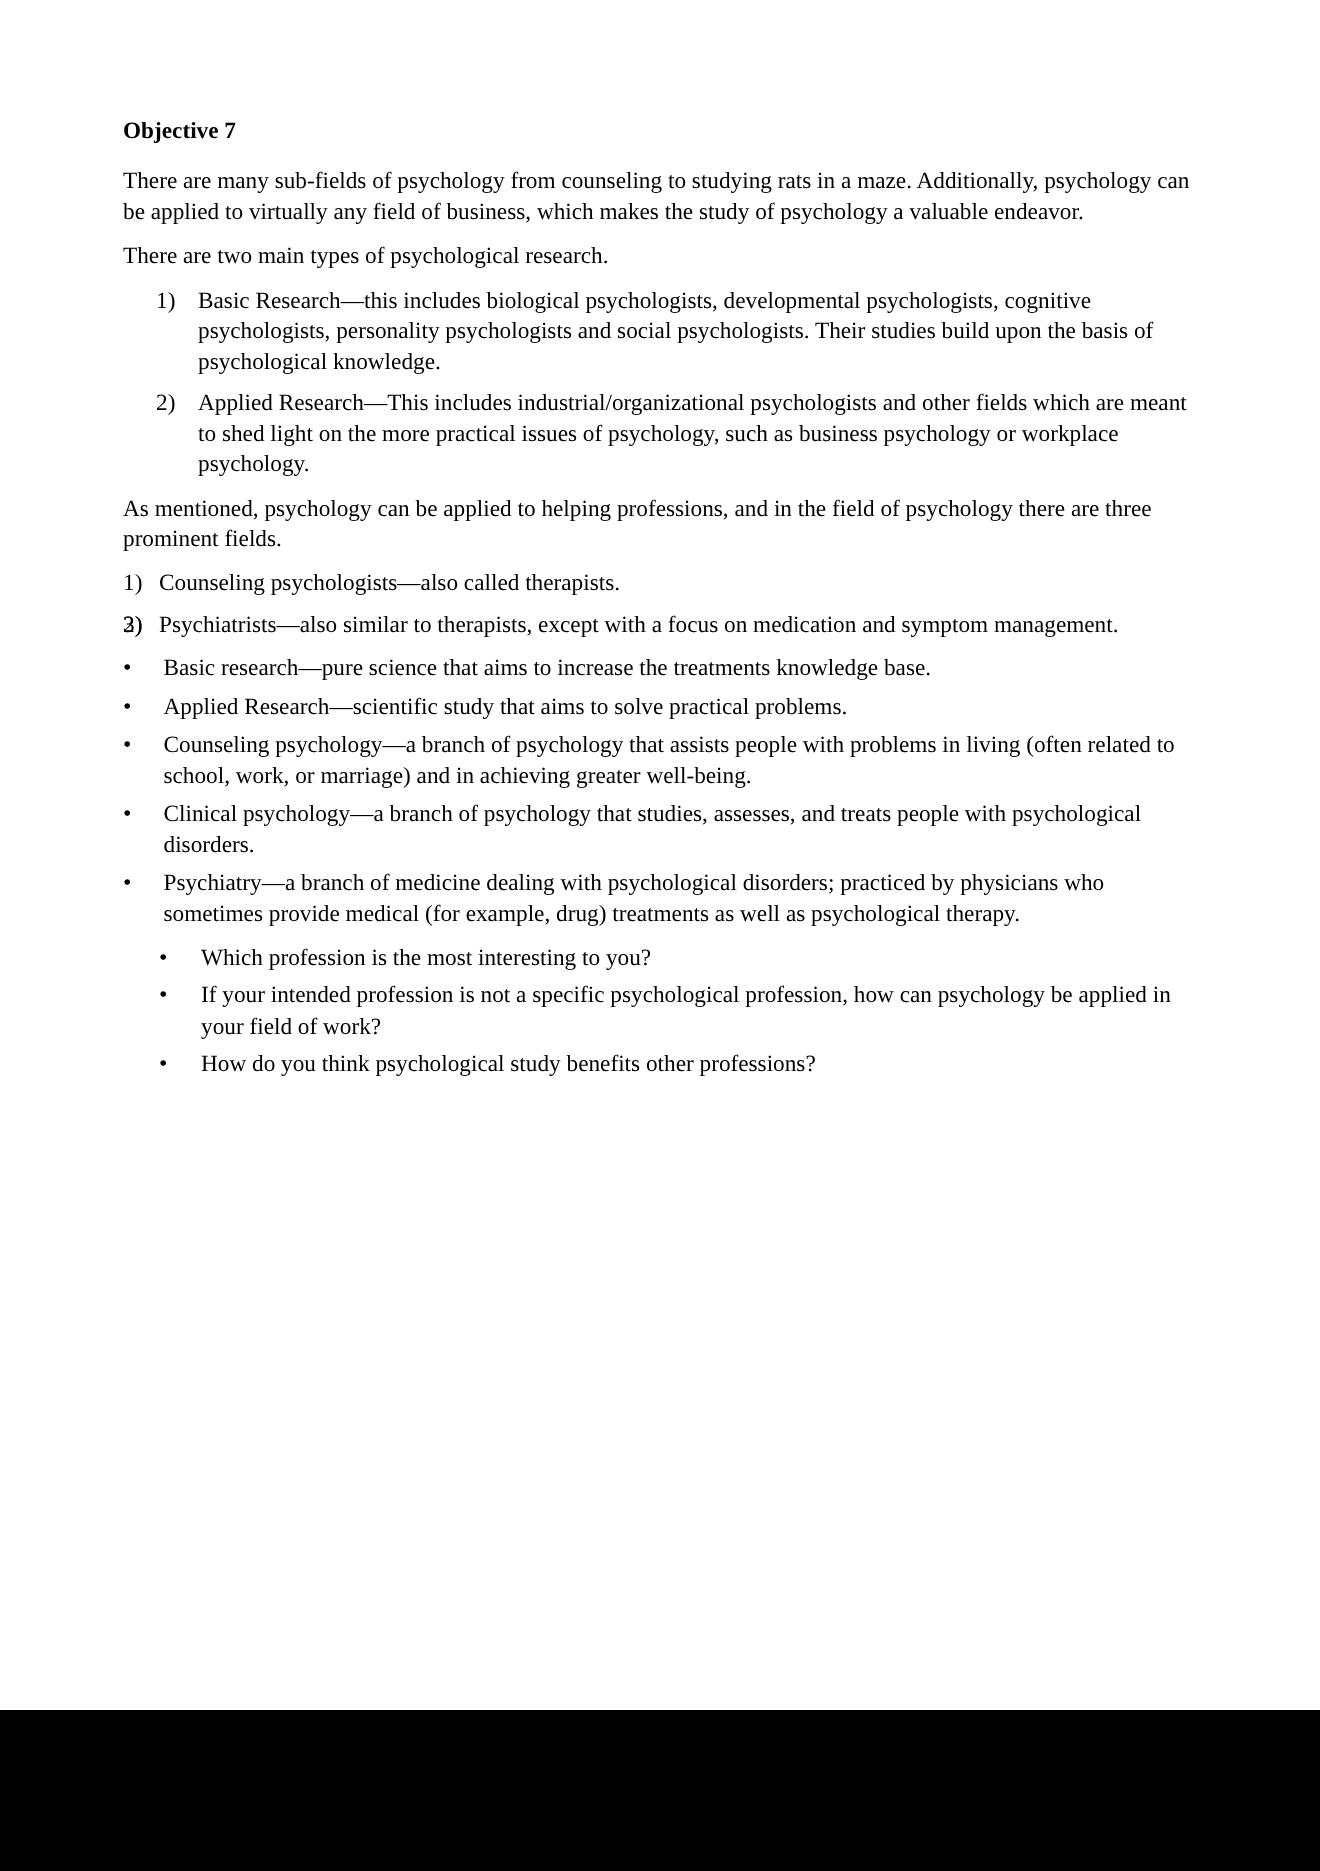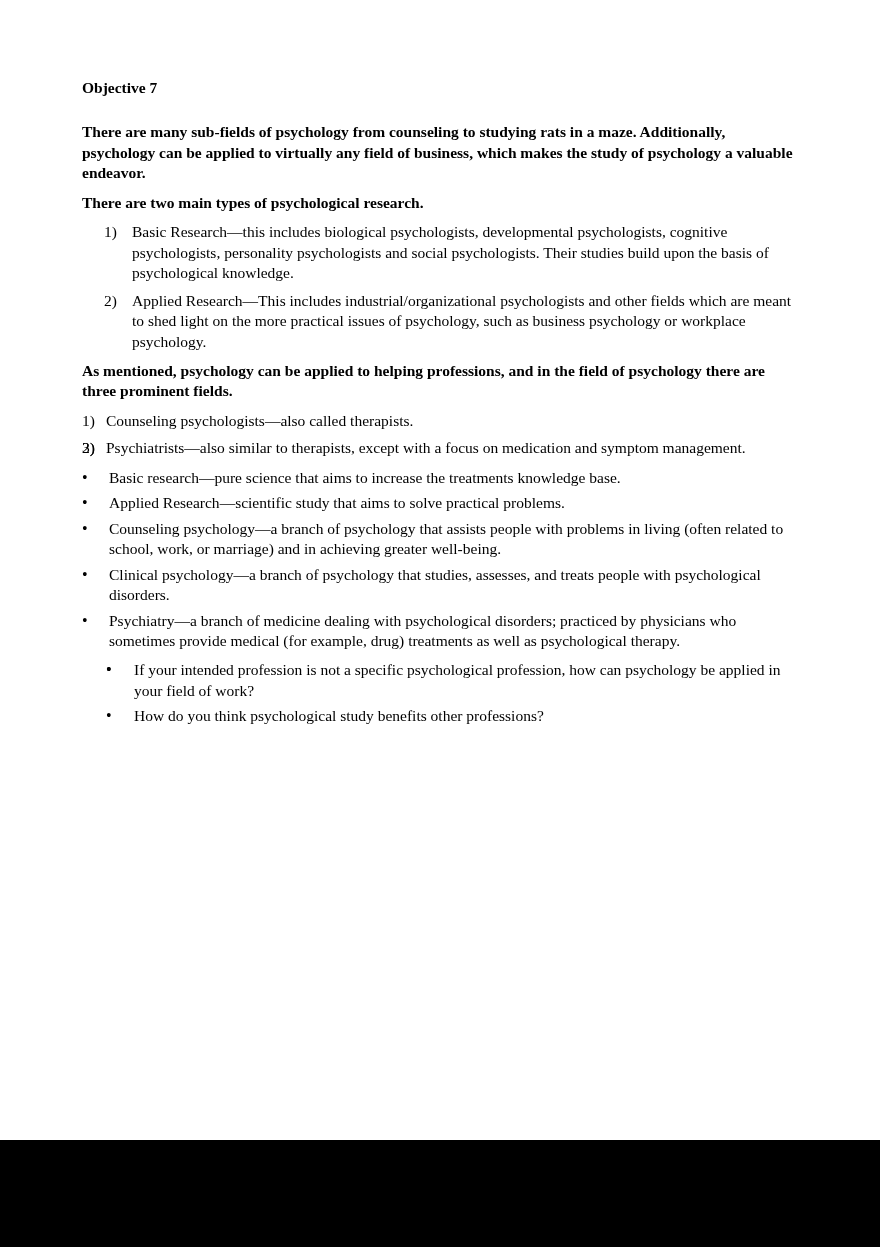--- a/index.html
+++ b/index.html
@@ -26,28 +26,27 @@
   .content {
     position: absolute;
     left: 82px;
     top: 78px;
     width: 716px;
   }
   .heading {
     font-weight: bold;
     font-size: 15.5px;
     line-height: 1.32;
-    margin: 0 0 24px 0;
+    margin: 0 0 13px 0;
   }
   p.para {
     font-size: 15.5px;
     line-height: 1.32;
     margin: 0 0 9px 0;
     text-align: left;
-    font-weight: bold;
   }
   ol.num-list {
     list-style: none;
     margin: 0 0 9px 0;
     padding: 0;
   }
   ol.num-list > li {
     position: relative;
     font-size: 15.5px;
     line-height: 1.32;
@@ -193,20 +192,21 @@
       <li>
         <span class="dot">•</span>
         <b class="term">Psychiatry</b><span>—a branch of medicine dealing with psychological disorders; practiced by physicians who sometimes provide medical (for example, drug) treatments as well as psychological therapy.</span>
       </li>
     </ul>
 
 
     <ul class="bullet-list bullets-apps">
       <li>
         <span class="dot">•</span>
+        <span>Which profession is the most interesting to you?</span>
       </li>
       <li>
         <span class="dot">•</span>
         <span>If your intended profession is not a specific psychological profession, how can psychology be applied in your field of work?</span>
       </li>
       <li>
         <span class="dot">•</span>
         <span>How do you think psychological study benefits other professions?</span>
       </li>
     </ul>

